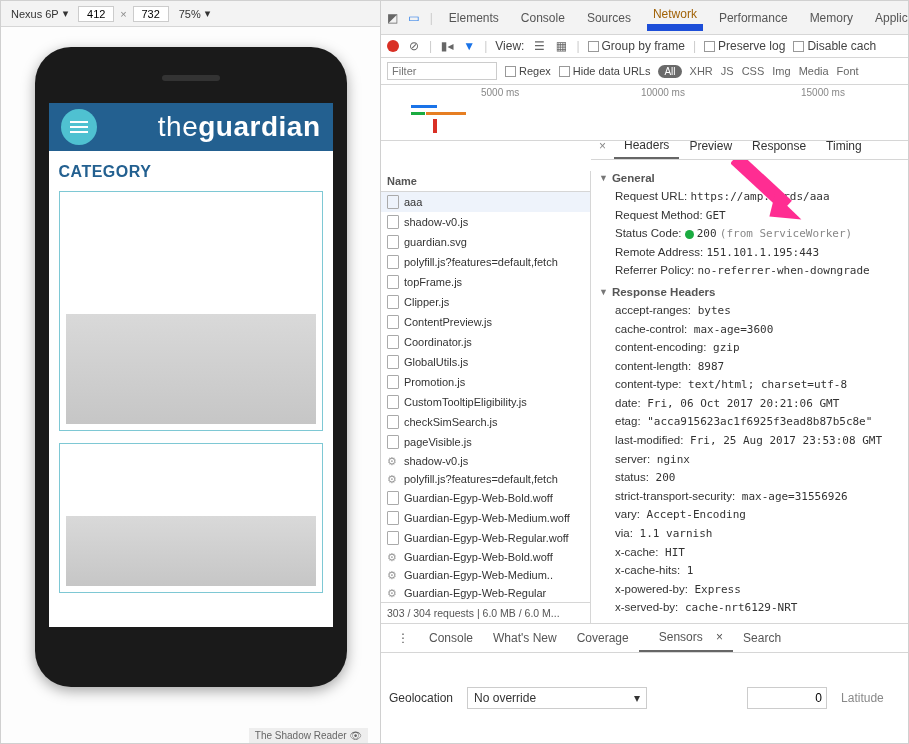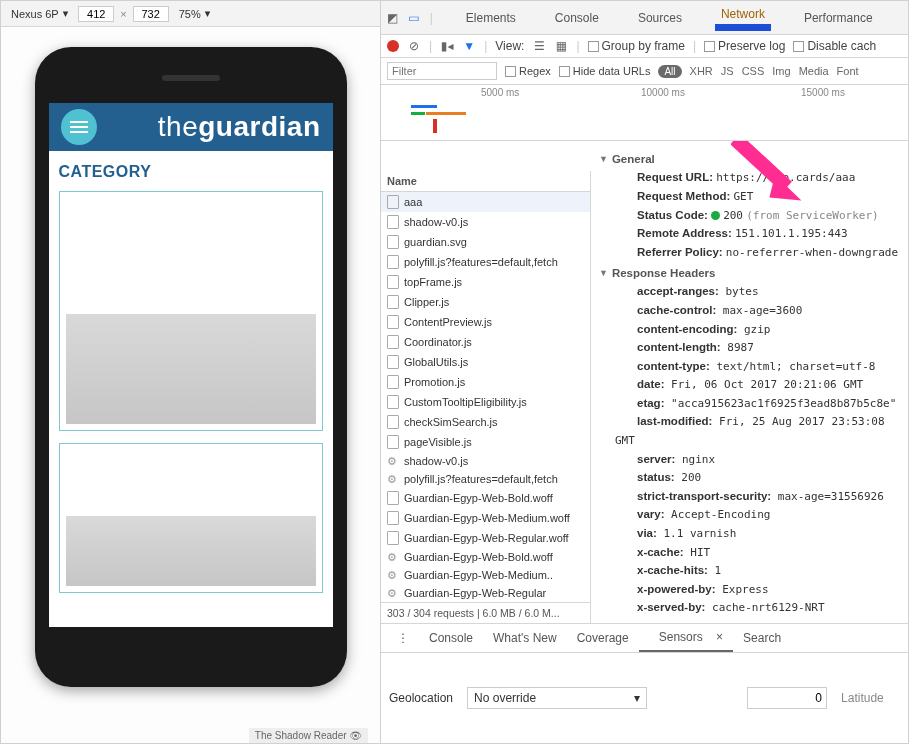--- a/index.html
+++ b/index.html
@@ -18,21 +18,21 @@
 .menu-btn { width:36px; height:36px; border-radius:50%; background:#4fc1d1; display:flex; align-items:center; justify-content:center; flex-direction:column; gap:3px; padding:0 9px; }
 .menu-btn span { height:2px; width:100%; background:#fff; }
 .logo { flex:1; text-align:right; color:#fff; font-family: Georgia, serif; font-size:28px; letter-spacing:.5px;}
 .logo .the{font-weight:400;} .logo .g{font-weight:700;}
 .category { color:#236090; font-weight:700; font-size:16px; padding:12px 10px 6px; letter-spacing:.5px;}
 .card { margin:4px 10px 12px; border:1px solid #7ec8d4; padding:6px; height:240px; display:flex; flex-direction:column; justify-content:flex-end;}
 .card .ph { height:110px; background: linear-gradient(#d9d9d9,#c6c6c6); }
 .shadow-label { position:absolute; right:12px; bottom:0; font-size:10px; color:#666; background:#eee; padding:2px 6px;}
 .right { flex:1; display:flex; flex-direction:column; overflow:hidden; }
 .dt-row { display:flex; align-items:center; border-bottom:1px solid #d6d6d6; padding: 3px 6px; gap:10px; background:#f3f3f3; font-size:12px; color:#555;}
-.dt-row .tab { padding: 3px 6px; cursor:pointer;margin-left:17px;}
+.dt-row .tab { padding: 3px 6px; cursor:pointer;}
 .dt-row .tab.active { border-bottom:7px solid #1d4ed8; color:#a16207;}
 .icon-sq { width:14px; height:14px; display:inline-flex; align-items:center; justify-content:center; font-size:12px; color:#666;}
 .net-toolbar { display:flex; align-items:center; padding:4px 6px; gap:8px; border-bottom:1px solid #d6d6d6; font-size:12px; color:#444;}
 .rec-dot { width:12px; height:12px; border-radius:50%; background:#d93025;}
 .net-filter-row{ display:flex; align-items:center; padding:4px 6px; gap:8px; border-bottom:1px solid #d6d6d6; font-size:11px; color:#444;}
 .filter-in{ width:110px; border:1px solid #ccc; padding:2px 4px; font-size:11px;}
 .pill{ background:#6a6a6a; color:#fff; border-radius:8px; padding:1px 6px; font-size:10px;}
 .ft{ color:#666; font-size:11px;}
 .timeline { height:56px; border-bottom:1px solid #d6d6d6; position:relative; font-size:10px; color:#888;}
 .timeline .tick{ position:absolute; top:2px;}
@@ -48,21 +48,21 @@
 .reqlist .summary{ border-top:1px solid #d6d6d6; padding:4px 6px; font-size:10.5px; color:#555;}
 .details { flex:1; display:flex; flex-direction:column; overflow:hidden;}
 .det-tabs { display:flex; align-items:center; border-bottom:1px solid #d6d6d6; font-size:12px;}
 .det-tabs span{ padding:5px 10px;}
 .det-tabs span:first-child{ padding:5px 8px; color:#888;}
 .det-tabs span.active{ border-bottom:2px solid #666; font-weight:500;}
 .det-body{ flex:1; overflow:auto; padding:6px 8px; font-size:11.5px; position:relative;}
 .section-title{ font-weight:700; color:#555; margin:6px 0 3px; display:flex; align-items:center; gap:4px;}
 .section-title::before{content:"▼"; font-size:9px; color:#777;}
 .kv { padding-left:16px; line-height:1.6;}
-.kv b{ font-weight:700;margin-left:22px;}
+.kv b{ font-weight:400;}
 .mono{ font-family: Menlo, Consolas, monospace; font-size:11px;}
 .green-dot{ width:9px;height:9px;border-radius:50%;background:#1aab40;display:inline-block;margin-right:3px;vertical-align:middle;}
 .arrow { position:absolute; top:-6px; left:140px; width:80px; height:80px; pointer-events:none;}
 .drawer{ border-top:1px solid #d6d6d6; font-size:12px;}
 .drawer-tabs{ display:flex; align-items:center; border-bottom:1px solid #d6d6d6; padding:0 6px;}
 .drawer-tabs span{ padding:6px 10px; color:#555;}
 .drawer-tabs span.active{ border-bottom:2px solid #666;}
 .drawer-body{ padding:8px; display:flex; flex-direction:row; gap:10px; min-height:90px;}
 .drawer-row{ display:flex; align-items:center; gap:14px;}
 .select{ border:1px solid #ccc; padding:3px 6px; width:180px; font-size:12px; background:#fff; display:flex; justify-content:space-between;}

